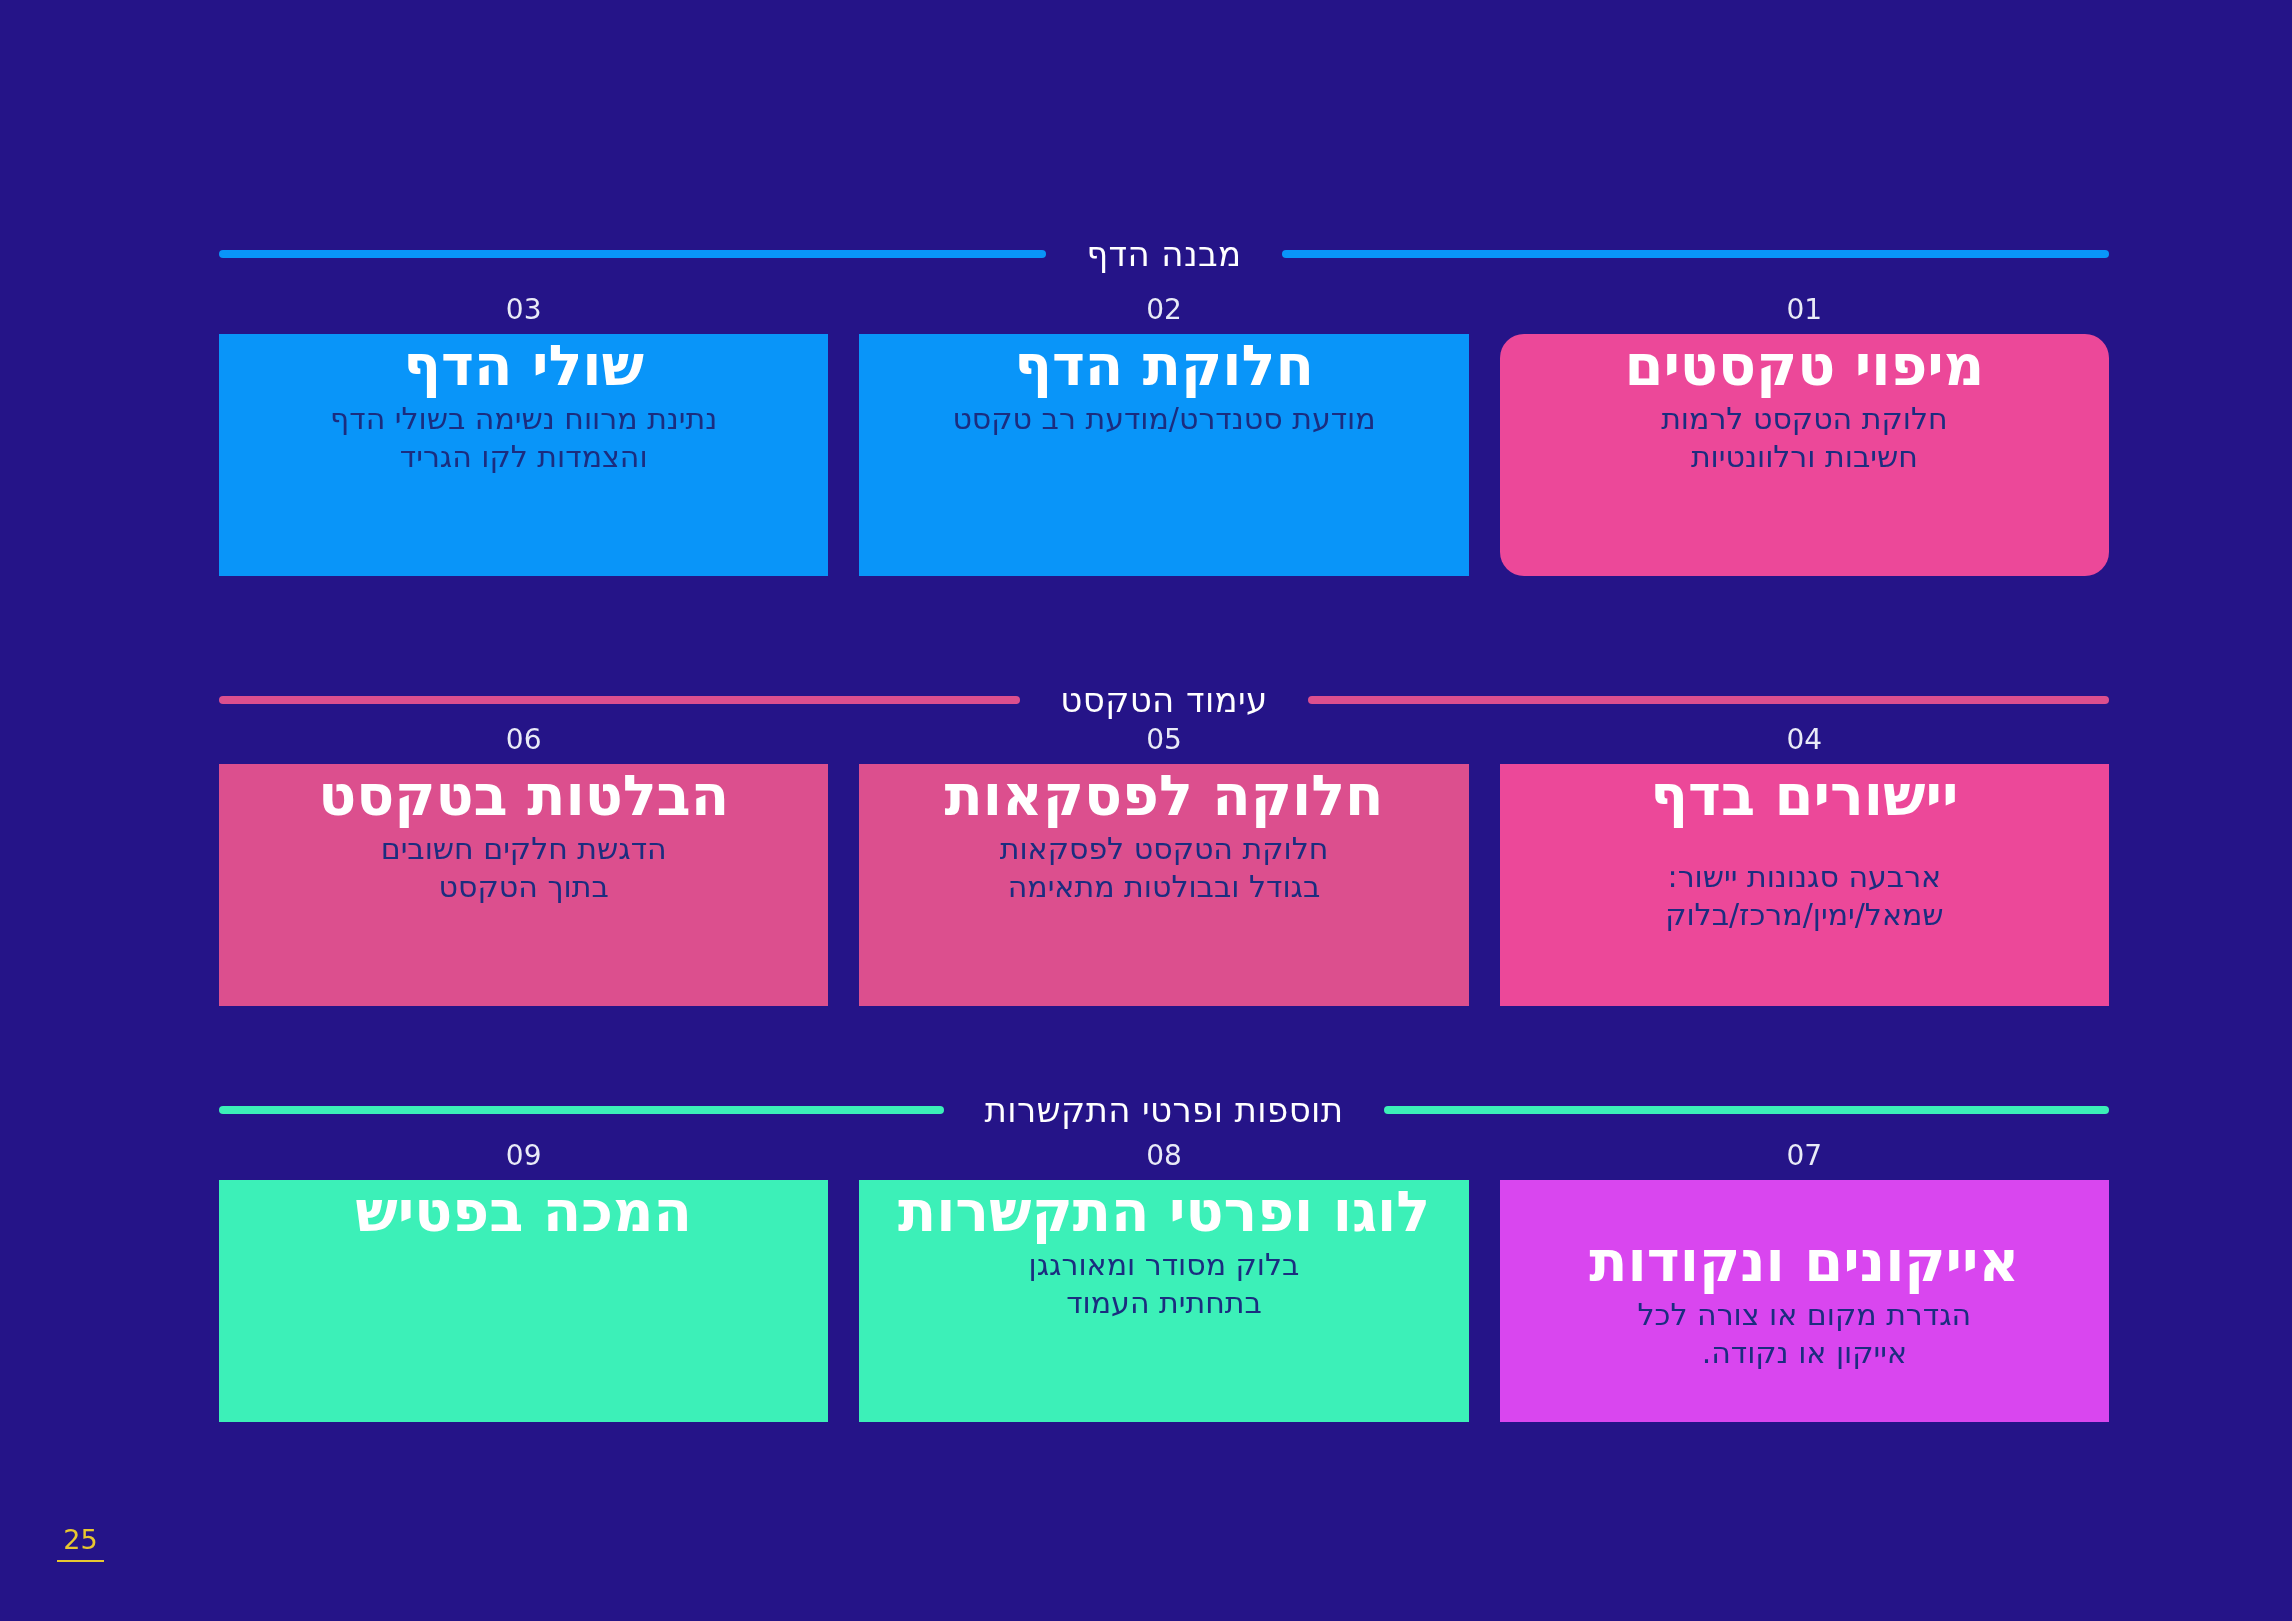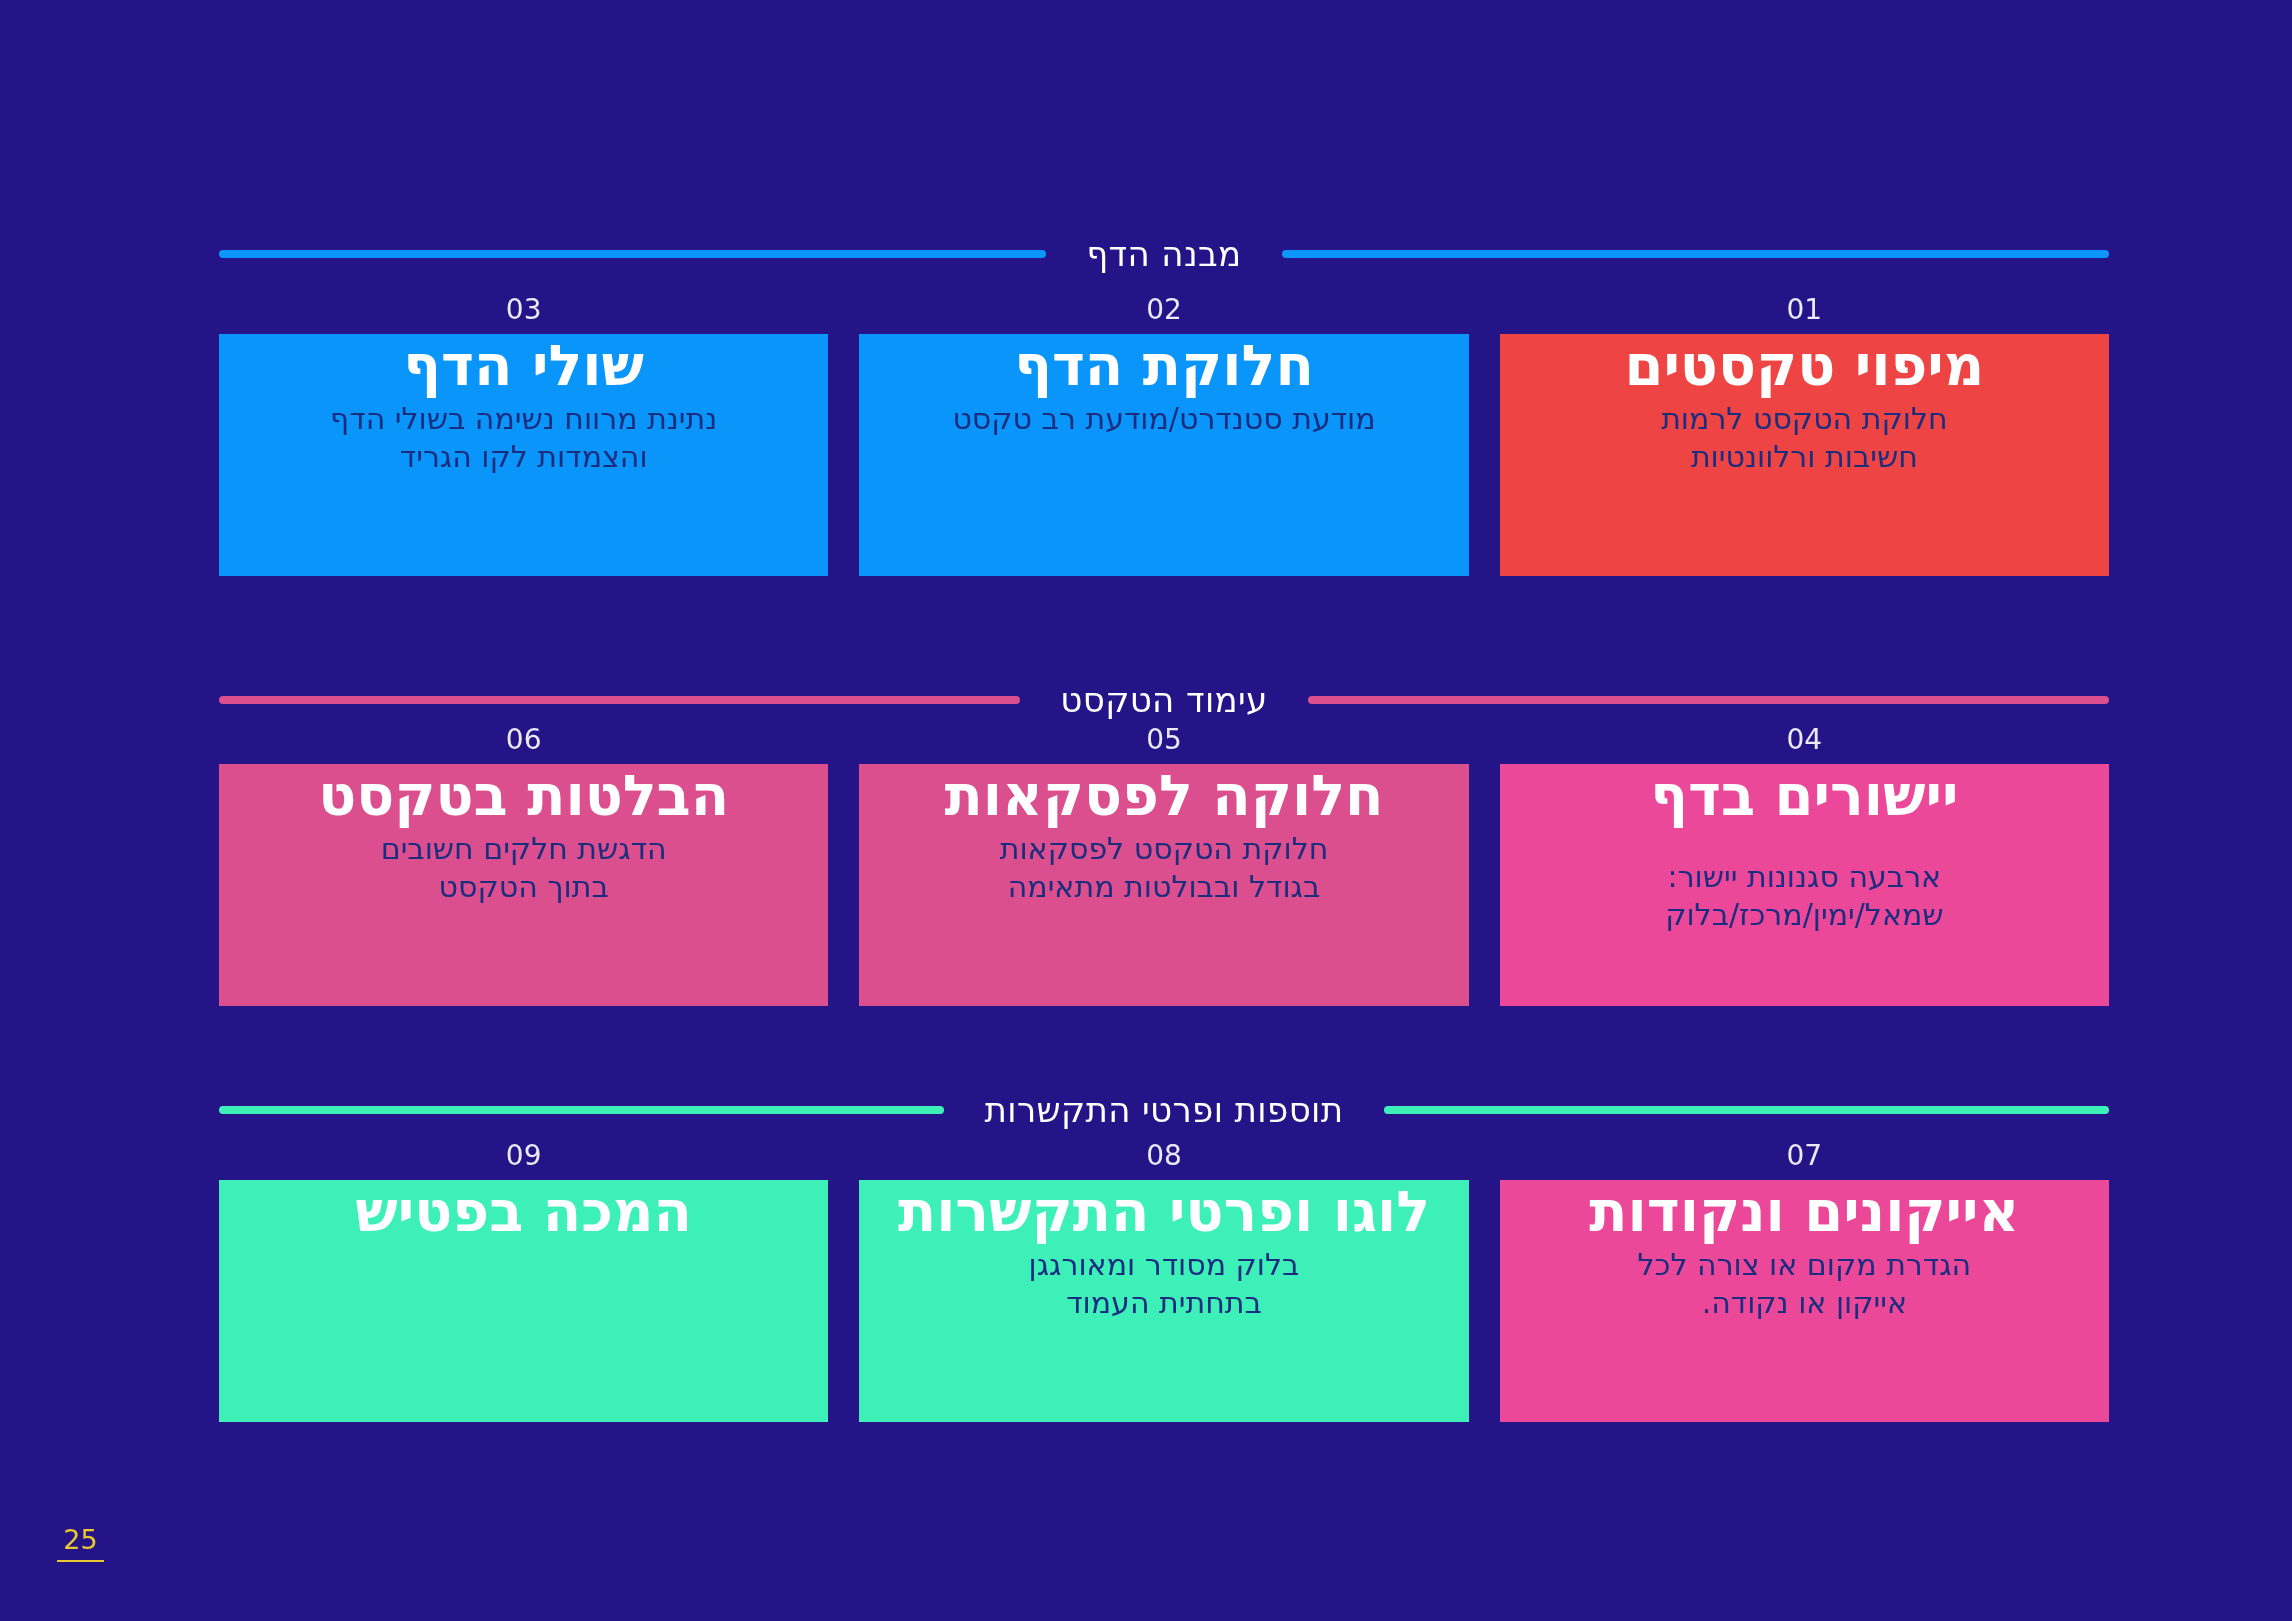--- a/index.html
+++ b/index.html
@@ -91,21 +91,21 @@
 <div class="slide" style="background-color: rgb(37, 20, 136);">
 
   <div class="section-header" style="top:236px;">
     <div class="header-line" style="background-color: rgb(9, 149, 249);"></div>
     <div class="header-title" style="color: rgb(255, 255, 255);">מבנה הדף</div>
     <div class="header-line" style="background-color: rgb(9, 149, 249);"></div>
   </div>
   <div class="cards-row" style="top:292px;">
     <div class="cell">
       <div class="card-number" style="color: rgb(233, 235, 247);">01</div>
-      <div class="card" style="background-color: #ef4444;">
+      <div class="card" style="background-color: #ec4899; border-radius: 24px;">
         <div class="card-title" style="color: rgb(255, 255, 255);">מיפוי טקסטים</div>
         <div class="card-desc" style="color: rgb(27, 45, 127);">
           <span class="desc-line">חלוקת הטקסט לרמות</span>
           <span class="desc-line">חשיבות ורלוונטיות</span>
         </div>
       </div>
     </div>
     <div class="cell">
       <div class="card-number" style="color: rgb(233, 235, 247);">02</div>
       <div class="card" style="background-color: rgb(9, 149, 249);">
@@ -166,21 +166,21 @@
   </div>
 
   <div class="section-header" style="top:1092px;">
     <div class="header-line" style="background-color: rgb(60, 240, 184);"></div>
     <div class="header-title" style="color: rgb(255, 255, 255);">תוספות ופרטי התקשרות</div>
     <div class="header-line" style="background-color: rgb(60, 240, 184);"></div>
   </div>
   <div class="cards-row" style="top:1138px;">
     <div class="cell">
       <div class="card-number" style="color: rgb(233, 235, 247);">07</div>
-      <div class="card" style="background-color: #ec4899;">
+      <div class="card" style="background-color: #d946ef; justify-content: center;">
         <div class="card-title" style="color: rgb(255, 255, 255);">אייקונים ונקודות</div>
         <div class="card-desc" style="color: rgb(27, 45, 127);">
           <span class="desc-line">הגדרת מקום או צורה לכל</span>
           <span class="desc-line">אייקון או נקודה.</span>
         </div>
       </div>
     </div>
     <div class="cell">
       <div class="card-number" style="color: rgb(233, 235, 247);">08</div>
       <div class="card" style="background-color: rgb(60, 240, 184);">

